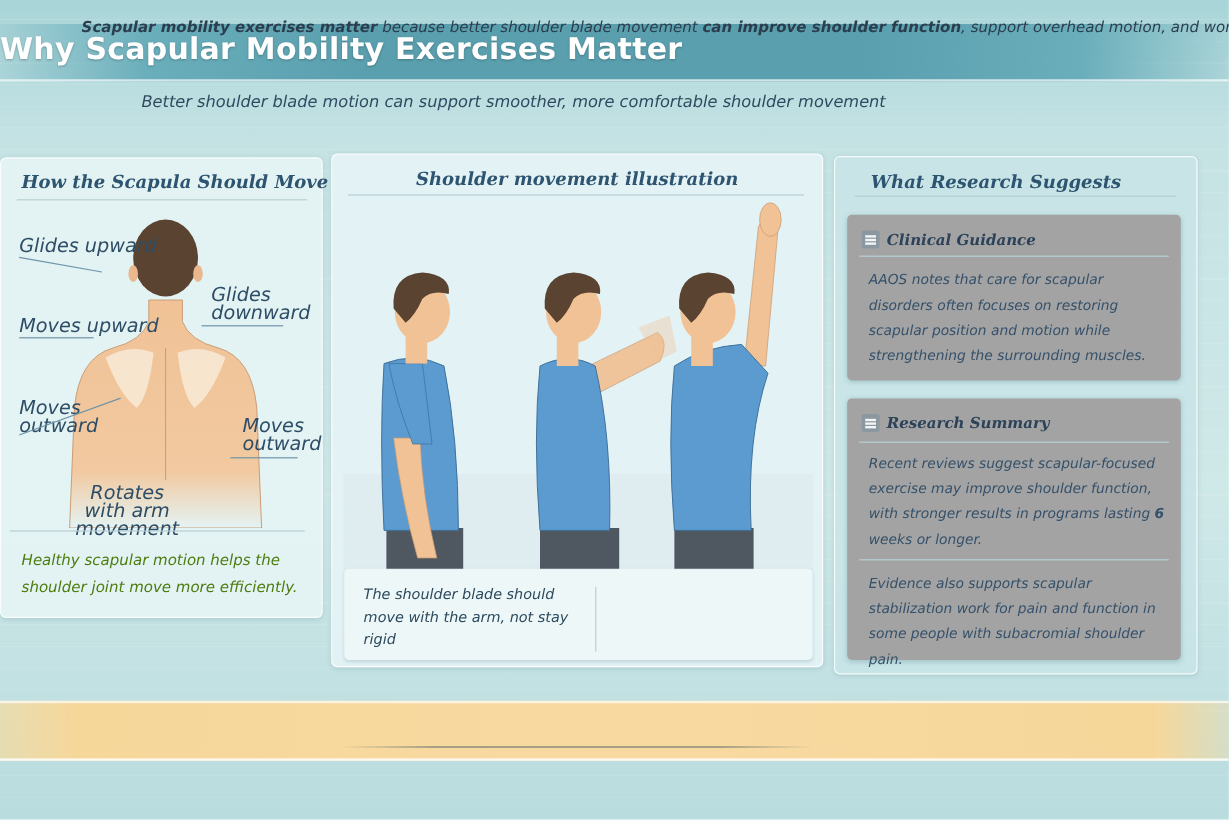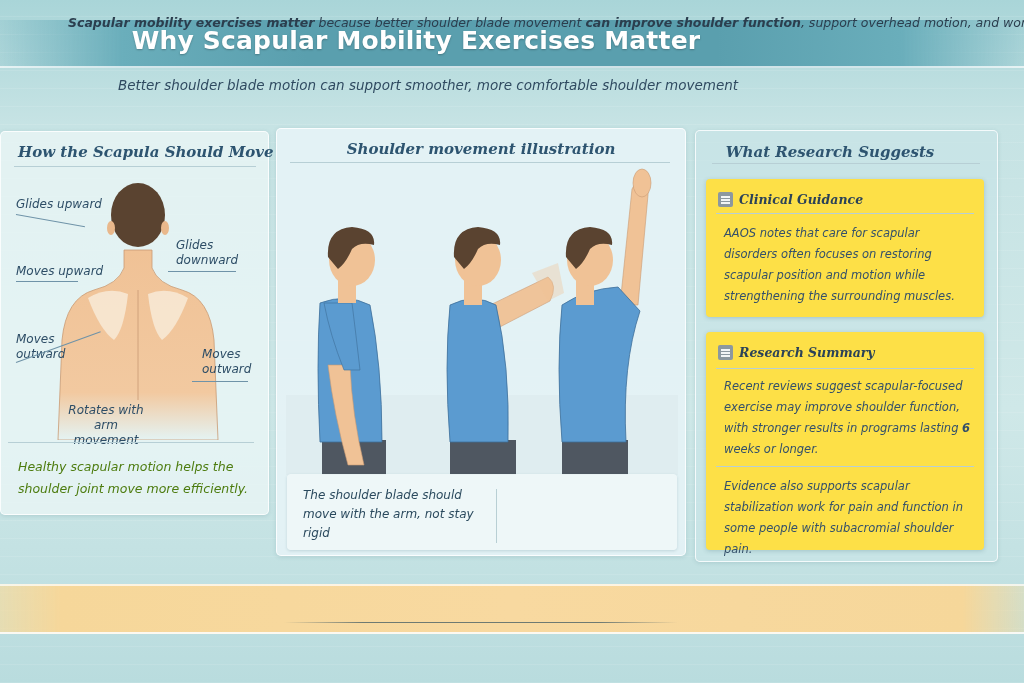--- a/index.html
+++ b/index.html
@@ -15,21 +15,21 @@
     background-image: repeating-linear-gradient(0deg, rgba(255,255,255,0.10) 0 1px, transparent 1px 18px);
     pointer-events: none;
   }
   
   .banner {
     position: absolute; left: 0; top: 20px; width: 1024px; height: 48px;
     background: linear-gradient(90deg, rgba(102,170,184,0.15) 0%, #6aaebb 12%, #5a9fae 30%, #5a9fae 70%, #6aaebb 88%, rgba(102,170,184,0.15) 100%);
     border-bottom: 2px solid rgba(255,255,255,0.7);
   }
   .title {
-    position: absolute; left: 0; width: 832px; top: 26px; text-align: center;
+    position: absolute; left: 0; width: 832px; top: 26px; 
     font-family: "DejaVu Sans", sans-serif; font-weight: bold; font-size: 25px; color: #ffffff;
     text-shadow: 0 1px 2px rgba(0,0,0,0.25); letter-spacing: 0.2px;
   }
   .subtitle {
     position: absolute; left: 0; width: 856px; top: 77px; text-align: center;
     font-family: "DejaVu Sans", sans-serif; font-style: italic; font-size: 13.5px; color: #2f4a60;
   }
   
   .panel {
     position: absolute; background: rgba(232,244,245,0.85);
@@ -39,40 +39,40 @@
   .panel-left { left: 0; top: 131px; width: 269px; height: 384px; }
   .panel-center { left: 276px; top: 128px; width: 410px; height: 428px; background: rgba(230,243,246,0.9); }
   .panel-right { left: 695px; top: 130px; width: 303px; height: 432px; background: rgba(200,228,231,0.75); }
   .panel-title {
     position: absolute; font-family: "DejaVu Serif", serif; font-style: italic; font-weight: bold;
     color: #2d5470; font-size: 15px;
   }
   .divider { position: absolute; height: 1px; background: #b7cfd5; }
 
   
-  .lbl { position: absolute; font-family: "DejaVu Sans", sans-serif; font-style: italic; font-size: 12px; color: #2d4d66; line-height: 15px; }
+  .lbl { position: absolute; font-family: "DejaVu Sans", sans-serif; font-style: italic; font-size: 16px; color: #2d4d66; line-height: 15px; }
   .arrow-line { position: absolute; height: 1px; background: #6f93a8; }
   .back-figure { position: absolute; left: 48px; top: 180px; width: 180px; height: 260px; }
   .left-caption {
     position: absolute; left: 18px; top: 456px; width: 240px; font-style: italic;
     font-size: 12.5px; line-height: 22px; color: #4d7c0f;
   }
 
   
   .stage { position: absolute; left: 286px; top: 165px; width: 392px; height: 310px; overflow: hidden; }
   .caption-box {
     position: absolute; left: 287px; top: 474px; width: 390px; height: 76px;
     background: rgba(238,247,248,0.97); border-radius: 4px; box-shadow: 0 1px 3px rgba(60,110,120,0.2);
   }
   .cap { position: absolute; font-style: italic; font-size: 12px; line-height: 19px; color: #2b4a5e; }
   .cap-divider { position: absolute; left: 209px; top: 15px; width: 1px; height: 54px; background: #b8cfd4; }
 
   
   .card {
-    position: absolute; background: #fde047; border-radius: 4px;
+    position: absolute; background: #a3a3a3; border-radius: 4px;
     box-shadow: 0 1px 4px rgba(50,100,110,0.25);
     padding-left: 28px;
   }
   .card-1 { left: 706px; top: 179px; width: 278px; height: 138px; }
   .card-2 { left: 706px; top: 332px; width: 278px; height: 218px; }
   .card-head { position: absolute; left: 12px; top: 13px; display: flex; align-items: center; gap: 6px; }
   .doc-icon {
     width: 15px; height: 15px; background: #8c98a0; border-radius: 2px; position: relative; display: inline-block;
   }
   .doc-icon::before { content: ""; position: absolute; left: 3px; right: 3px; top: 4px; height: 2px; background: #f2f5f6; box-shadow: 0 3px 0 #f2f5f6, 0 6px 0 #f2f5f6; }

